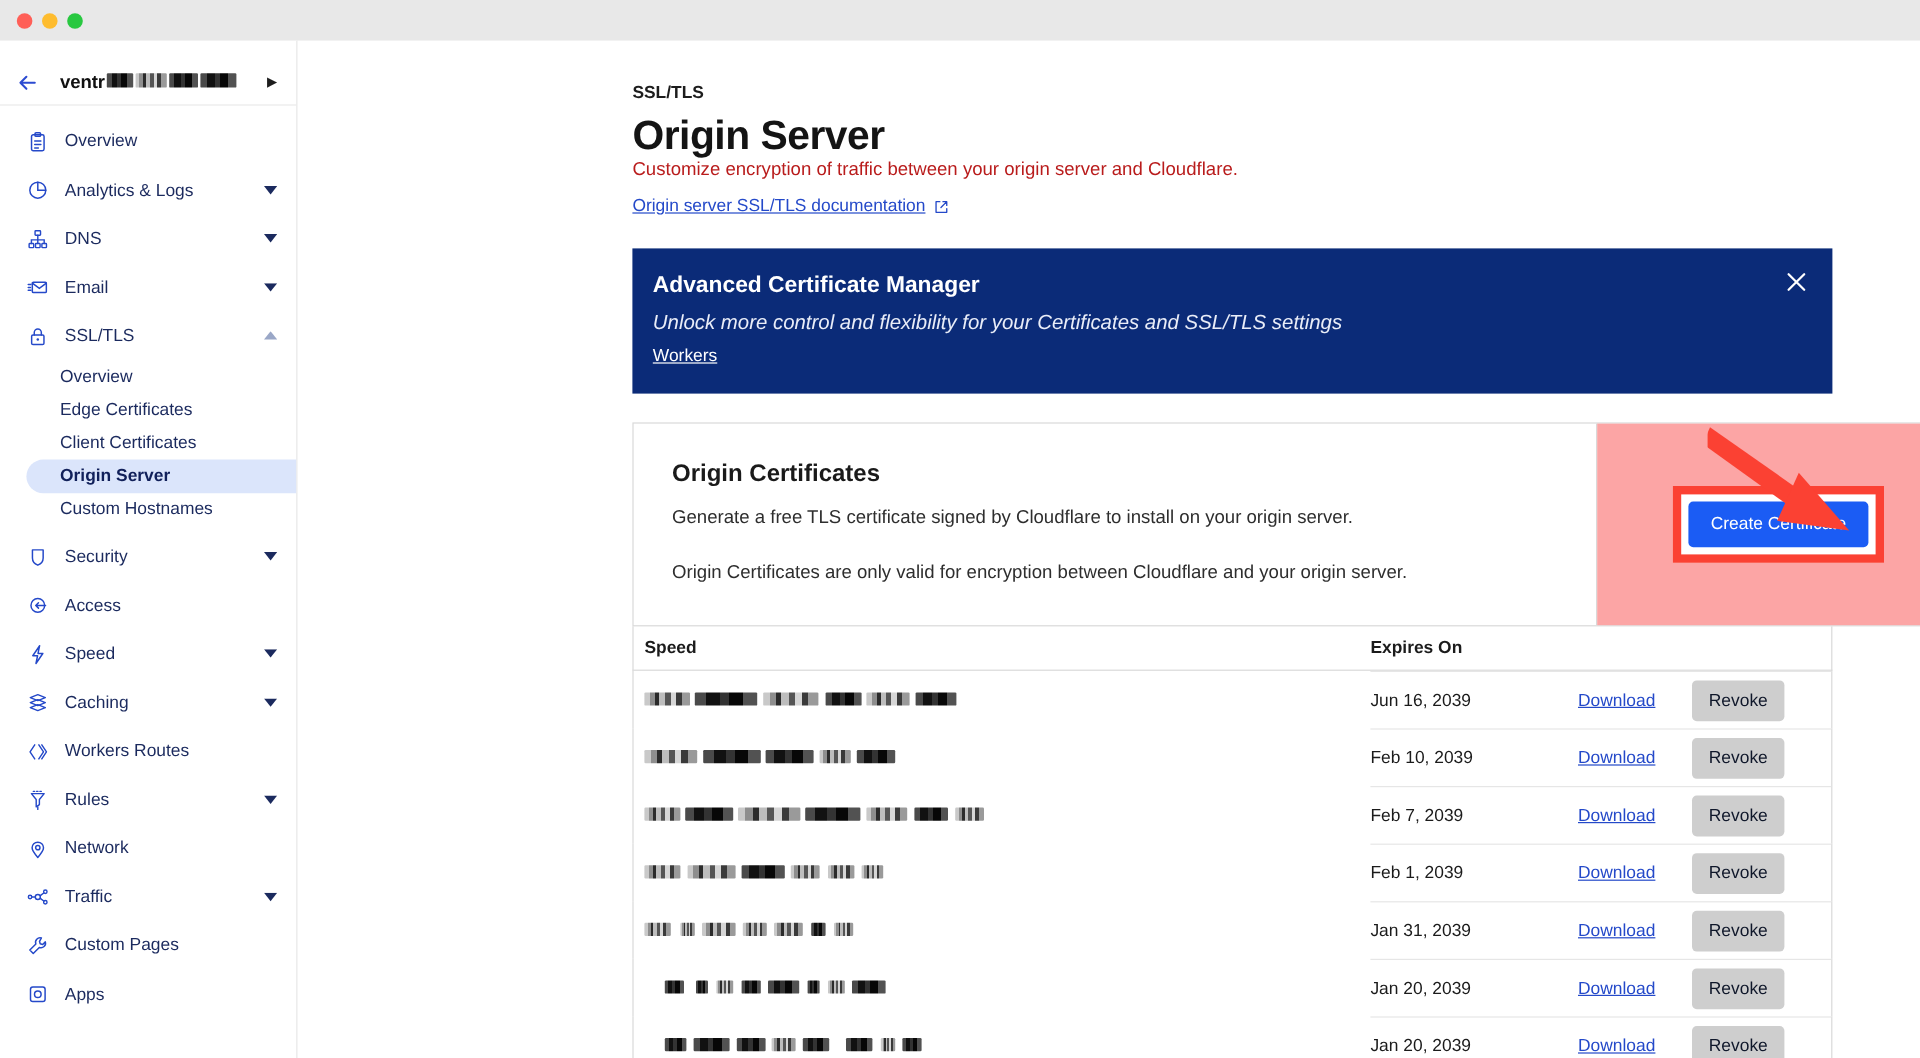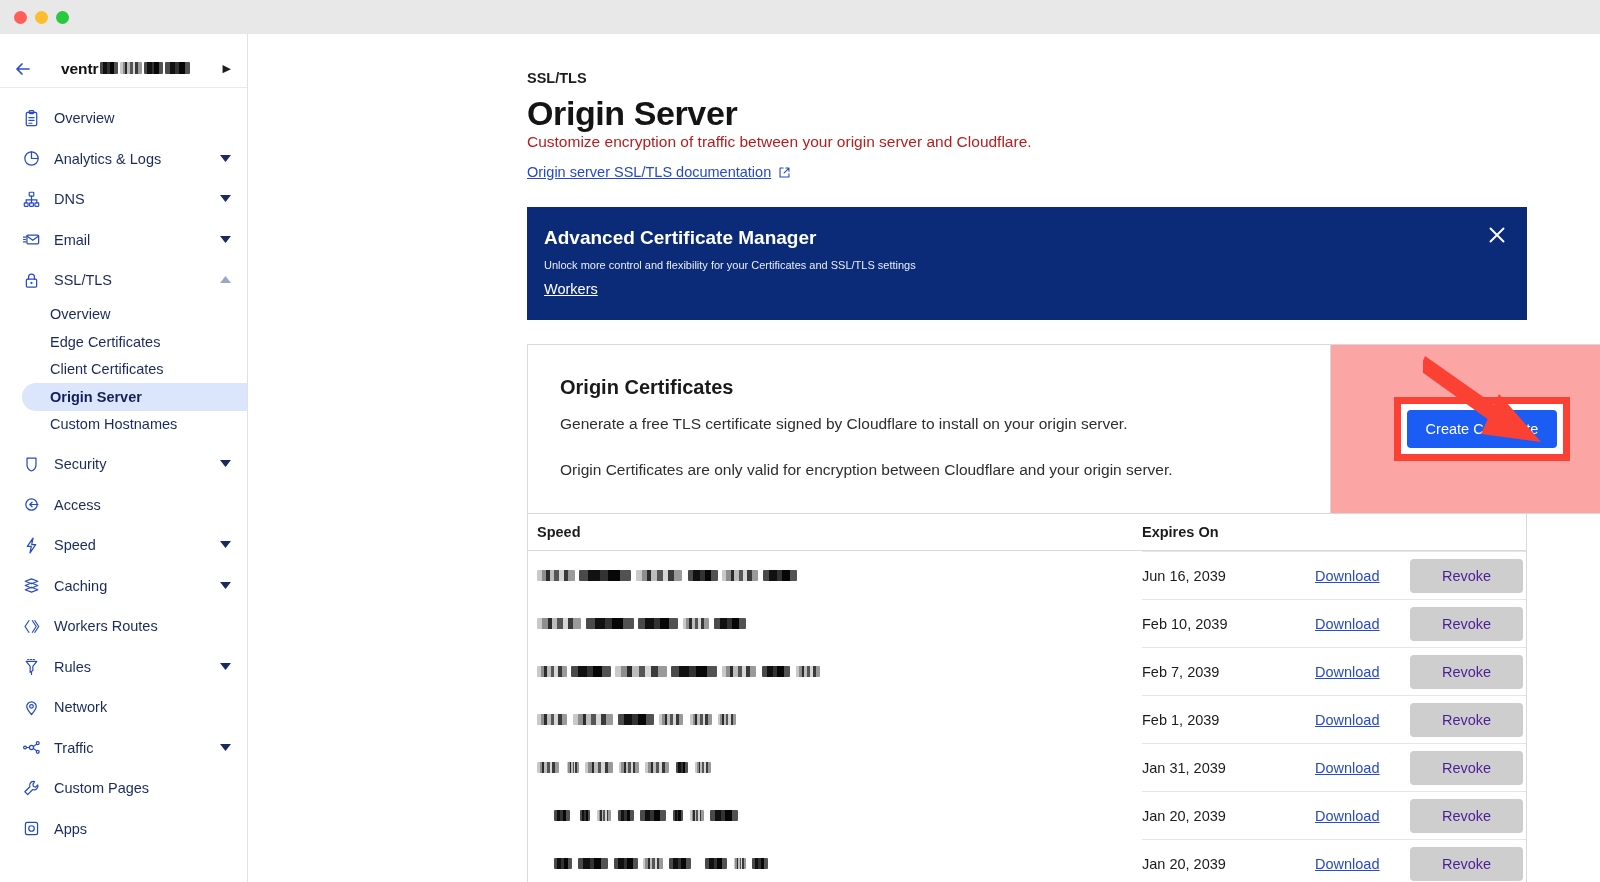--- a/index.html
+++ b/index.html
@@ -36,21 +36,21 @@
     width: 248px; height: 848px;
     background: #ffffff;
     border-right: 1px solid #e2e2e2;
     overflow: hidden;
   }
   #account-header {
     height: 54px;
     display: flex; align-items: center;
     padding: 16px 16px 0 12px;
     border-bottom: 1px solid #eaeaea;
-    gap: 27px;
+    gap: 16px;
   }
   #account-header .back-arrow {
     width: 22px; height: 22px; flex: 0 0 auto;
     display: flex; align-items: center; justify-content: center;
     color: #2c4bd1;
   }
   #account-name {
     font-size: 15.5px; font-weight: 700; color: #111111;
     letter-spacing: -0.1px;
     display: flex; align-items: baseline; gap: 2px;
@@ -151,21 +151,21 @@
 
   
   #acm-banner {
     margin-top: 26px;
     width: 1000px; min-height: 109px;
     background: #0b2b78;
     padding: 20px 24px 22px 17px;
     position: relative;
   }
   #acm-title { font-size: 19px; font-weight: 700; color: #ffffff; }
-  #acm-sub { margin-top: 10px; font-size: 11px; color: #e9edf8; }
+  #acm-sub { margin-top: 10px; font-size: 17px; color: #e9edf8; font-style: italic; }
   #acm-activate {
     margin-top: 10px; display: inline-block;
     font-size: 14.5px; color: #ffffff;
     text-decoration: underline; cursor: pointer;
   }
   #acm-close {
     position: absolute; right: 18px; top: 16px;
     width: 24px; height: 24px; cursor: pointer; color: #ffffff;
   }
 
@@ -239,23 +239,23 @@
   .td-date { flex: 0 0 173px; font-size: 14.5px; color: #1b1b1b; }
   .td-download {
     flex: 0 0 95px;
     font-size: 14.5px; color: #2449c9;
     text-decoration: underline; cursor: pointer;
   }
   .revoke-btn {
     background: #cecece;
     border: none;
     border-radius: 4px;
-    color: #4c1d95;
+    color: #0f172a;
     font-size: 14.5px;
-    padding: 9px 32px;
+    padding: 9px 14px;
     cursor: pointer;
     font-family: "Liberation Sans", sans-serif;
   }
 
   
   #annot-arrow {
     position: absolute;
     left: 1175px; top: 318px;
     width: 150px; height: 118px;
     pointer-events: none;

